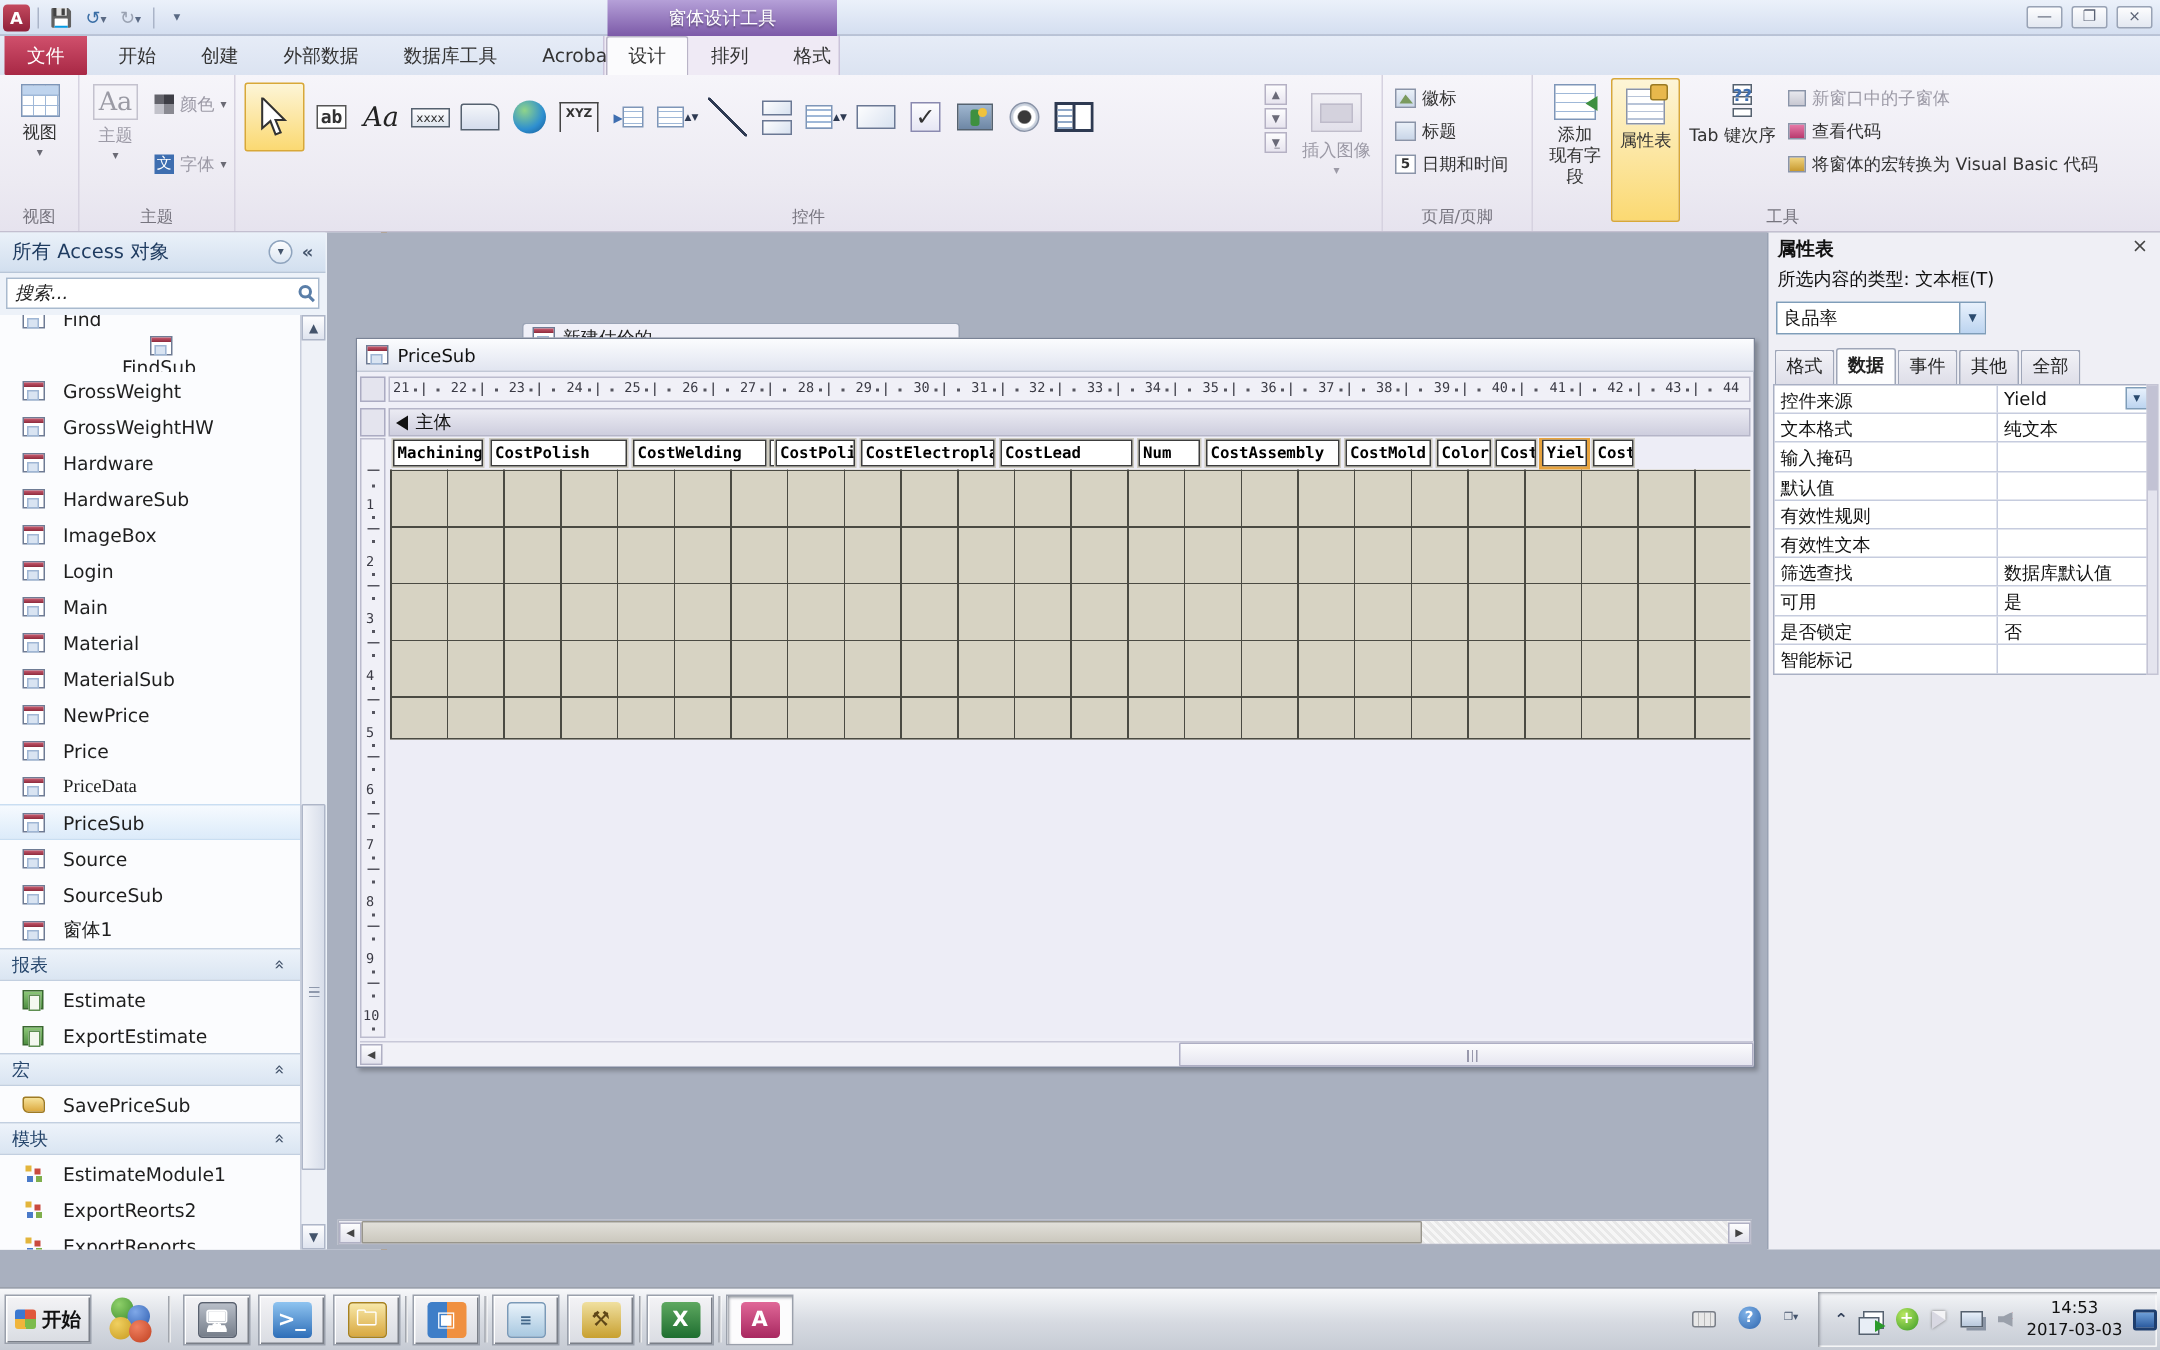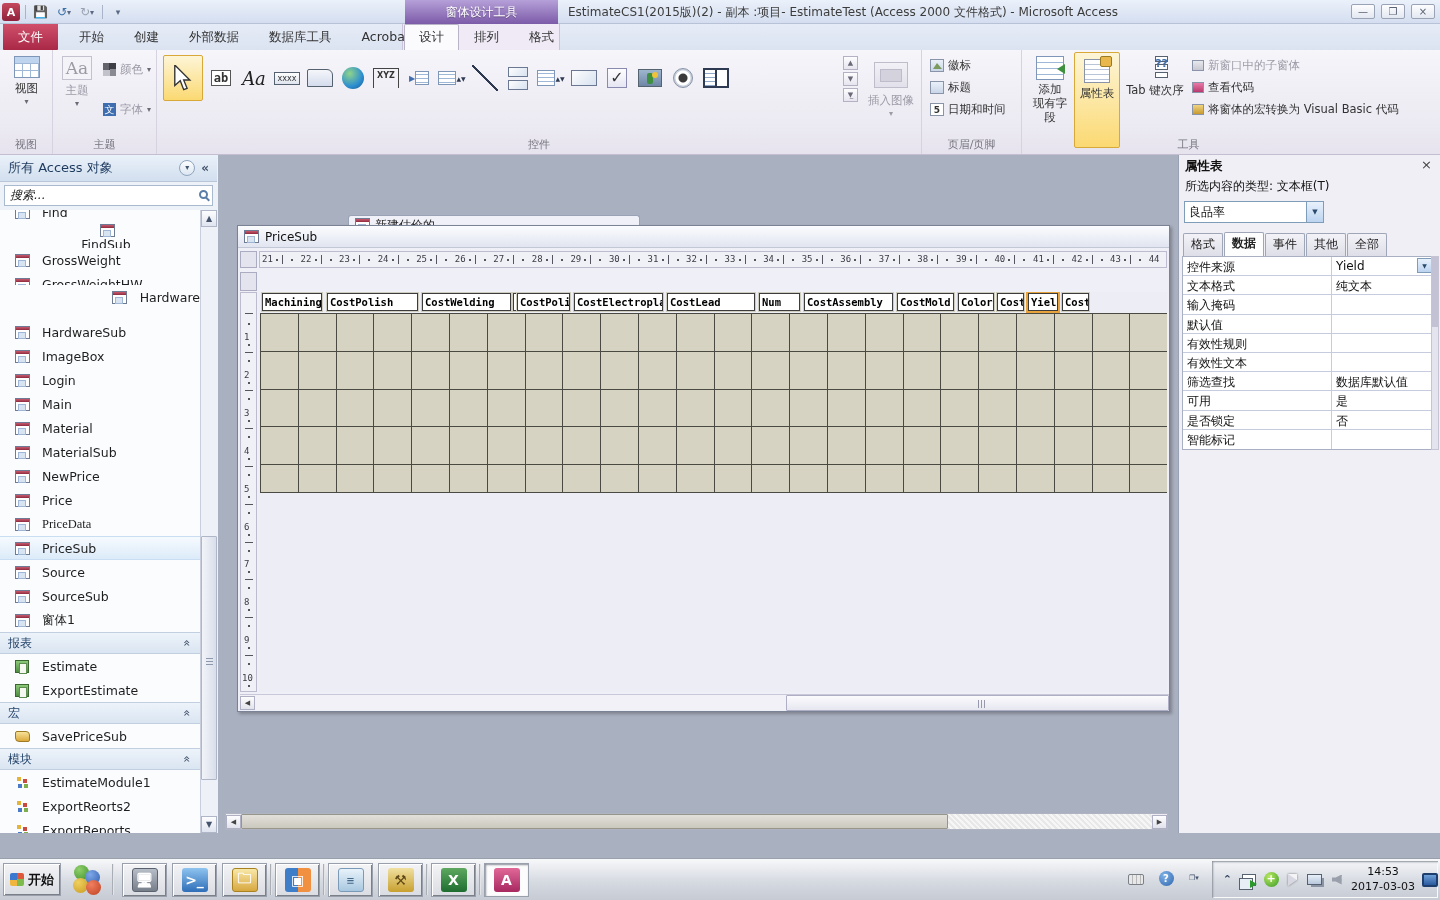--- a/index.html
+++ b/index.html
@@ -217,21 +217,20 @@
     <div id="qat" class="abs">
       <div id="appicon">A</div>
       <div class="qsep"></div>
       <div class="qbtn">💾</div>
       <div class="qbtn">↺<span class="qcaret">▾</span></div>
       <div class="qbtn" style="color:#9AA2B2">↻<span class="qcaret">▾</span></div>
       <div class="qsep"></div>
       <div class="qbtn" style="color:#5A6A84;font-size:9px">▾</div>
     </div>
     <div id="ctxtool" class="abs">窗体设计工具</div>
-    <div id="apptitle" class="abs">EstimateCS1(2015版)(2) - 副本 :项目- EstimateTest (Access 2000 文件格式)  -  Microsoft Access</div>
     <div id="winctl" class="abs">
       <div class="wbtn">—</div>
       <div class="wbtn">❐</div>
       <div class="wbtn">×</div>
     </div>
   </div>
 
   <div id="tabrow" class="abs">
     <div id="ctxzone" class="abs" style="top:0"></div>
     <div id="tabs-main">
@@ -433,21 +432,21 @@
             <div class="ico-form"></div>
           </div>
           <div class="lbl">GrossWeight</div>
         </div>
         <div class="nav-item" style="top: 62px;">
           <div class="icw">
             <div class="ico-form"></div>
           </div>
           <div class="lbl">GrossWeightHW</div>
         </div>
-        <div class="nav-item" style="top: 75px; justify-content: flex-end;">
+        <div class="nav-item" style="top: 86px;">
           <div class="icw">
             <div class="ico-form"></div>
           </div>
           <div class="lbl">Hardware</div>
         </div>
         <div class="nav-item" style="top: 110px;">
           <div class="icw">
             <div class="ico-form"></div>
           </div>
           <div class="lbl">HardwareSub</div>
@@ -681,20 +680,24 @@
           <div class="tick-dot" style="left: 825.55px;"></div>
           <div class="tick-bar" style="left: 831.55px;"></div>
           <div class="tick-dot" style="left: 840.55px;"></div>
           <div class="rnum" style="left: 850.1px;">43</div>
           <div class="tick-dot" style="left: 864.1px;"></div>
           <div class="tick-bar" style="left: 870.1px;"></div>
           <div class="tick-dot" style="left: 879.1px;"></div>
           <div class="rnum" style="left: 888.65px;">44</div>
         </div>
       <div class="cornerbox" style="left:2px;top:46px;width:17px;height:19px"></div>
+      <div id="detailbar" class="abs">
+        <span class="arr"></span>
+        <span class="t">主体</span>
+      </div>
       <div id="vruler" class="abs">
           <div class="vtick-dash" style="top: 20px;"></div>
           <div class="vtick-dot" style="top: 30px;"></div>
           <div class="vnum" style="top: 39px;">1</div>
           <div class="vtick-dot" style="top: 51px;"></div>
           <div class="vtick-dash" style="top: 59px;"></div>
           <div class="vtick-dot" style="top: 67px;"></div>
           <div class="vnum" style="top: 76.9px;">2</div>
           <div class="vtick-dot" style="top: 88.9px;"></div>
           <div class="vtick-dash" style="top: 96.9px;"></div>

